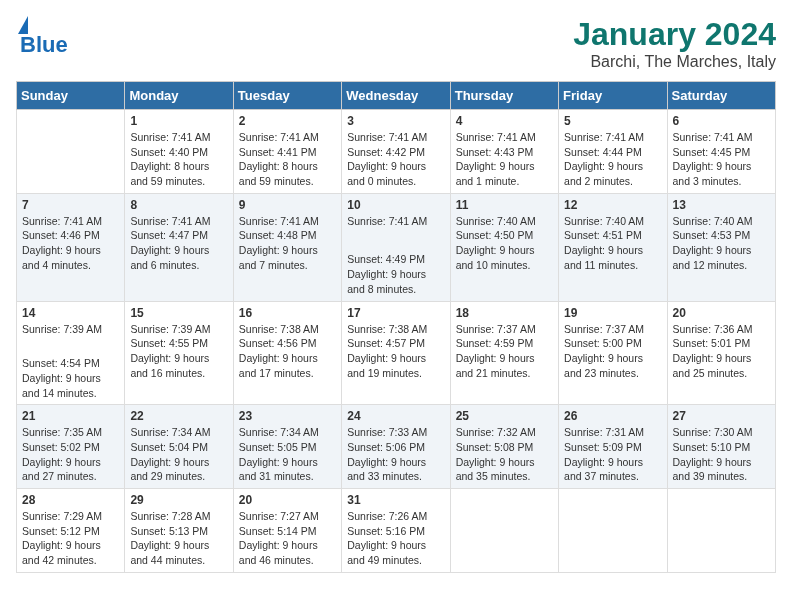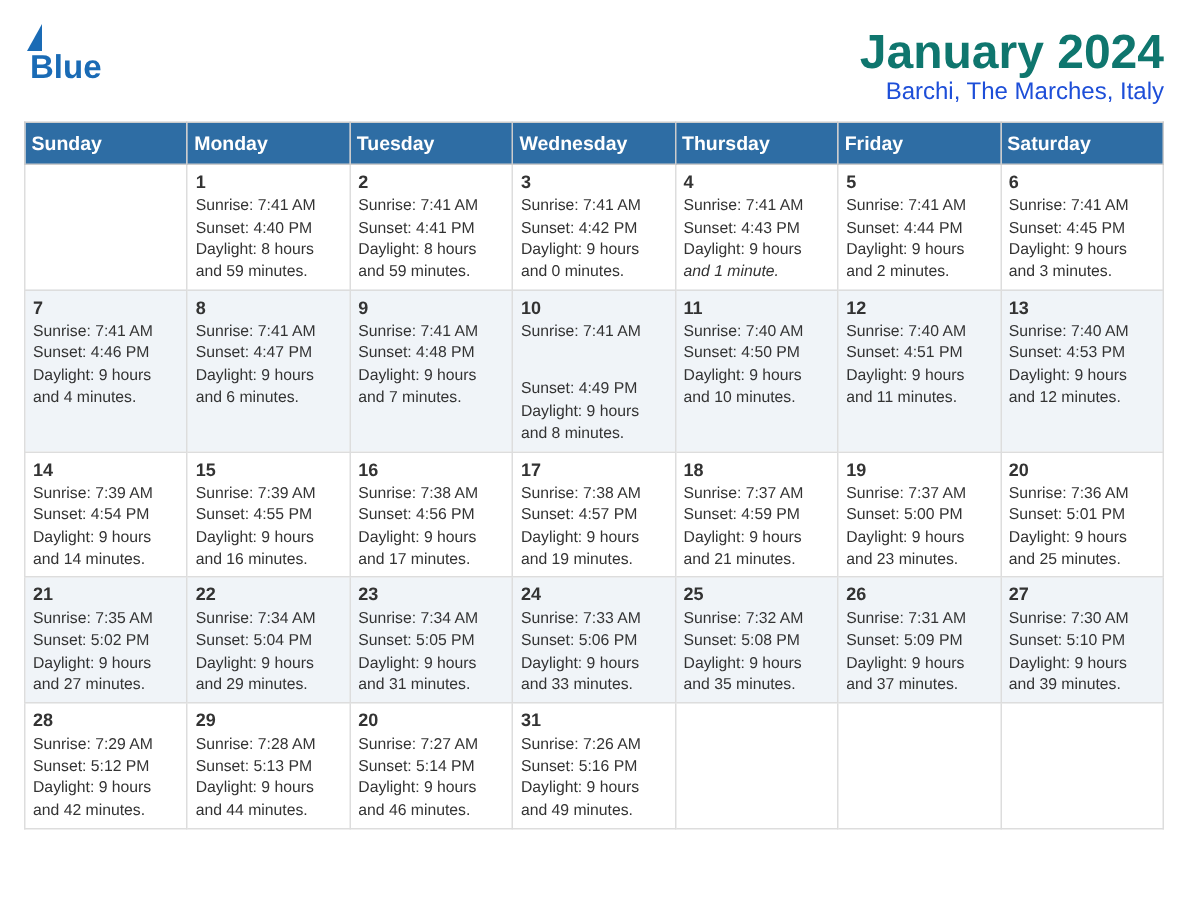--- a/index.html
+++ b/index.html
@@ -30,21 +30,21 @@
       text-align: right;
     }
     .title-block h1 {
       font-size: 32px;
       font-weight: bold;
       color: #0f766e;
     }
     .title-block h2 {
       font-size: 16px;
       font-weight: normal;
-      color: #1d4ed8;
+      color: #404040;
     }
     .calendar {
       width: 100%;
       border-collapse: collapse;
     }
     .calendar th {
       background: #2e6da4;
       color: #fff;
       font-size: 13px;
       font-weight: bold;
@@ -125,21 +125,21 @@
           <span style="display: block; line-height: 1.4;">Sunrise: 7:41 AM</span>
           <span style="display: block; line-height: 1.4;">Sunset: 4:42 PM</span>
           <span style="display: block; line-height: 1.4;">Daylight: 9 hours</span>
           <span style="display: block; line-height: 1.4;">and 0 minutes.</span>
         </td>
         <td>
           <span class="day-num">4</span>
           <span style="display: block; line-height: 1.4;">Sunrise: 7:41 AM</span>
           <span style="display: block; line-height: 1.4;">Sunset: 4:43 PM</span>
           <span style="display: block; line-height: 1.4;">Daylight: 9 hours</span>
-          <span style="display: block; line-height: 1.4; font-style: italic;">and 1 minute.</span>
+          <span style="display: block; line-height: 1.4;">and 1 minute.</span>
         </td>
         <td>
           <span class="day-num">5</span>
           <span style="display: block; line-height: 1.4;">Sunrise: 7:41 AM</span>
           <span style="display: block; line-height: 1.4;">Sunset: 4:44 PM</span>
           <span style="display: block; line-height: 1.4;">Daylight: 9 hours</span>
           <span style="display: block; line-height: 1.4;">and 2 minutes.</span>
         </td>
         <td>
           <span class="day-num">6</span>
@@ -197,21 +197,21 @@
           <span style="display: block; line-height: 1.4;">Sunrise: 7:40 AM</span>
           <span style="display: block; line-height: 1.4;">Sunset: 4:53 PM</span>
           <span style="display: block; line-height: 1.4;">Daylight: 9 hours</span>
           <span style="display: block; line-height: 1.4;">and 12 minutes.</span>
         </td>
       </tr>
       <tr>
         <td>
           <span class="day-num">14</span>
           <span style="display: block; line-height: 1.4;">Sunrise: 7:39 AM</span>
-          <span style="display: block; line-height: 1.4;">Sunset: 4:54 PM</span>
+          <span style="display: block; line-height: 1.4; margin-top: 20px;">Sunset: 4:54 PM</span>
           <span style="display: block; line-height: 1.4;">Daylight: 9 hours</span>
           <span style="display: block; line-height: 1.4;">and 14 minutes.</span>
         </td>
         <td>
           <span class="day-num">15</span>
           <span style="display: block; line-height: 1.4;">Sunrise: 7:39 AM</span>
           <span style="display: block; line-height: 1.4;">Sunset: 4:55 PM</span>
           <span style="display: block; line-height: 1.4;">Daylight: 9 hours</span>
           <span style="display: block; line-height: 1.4;">and 16 minutes.</span>
         </td>

